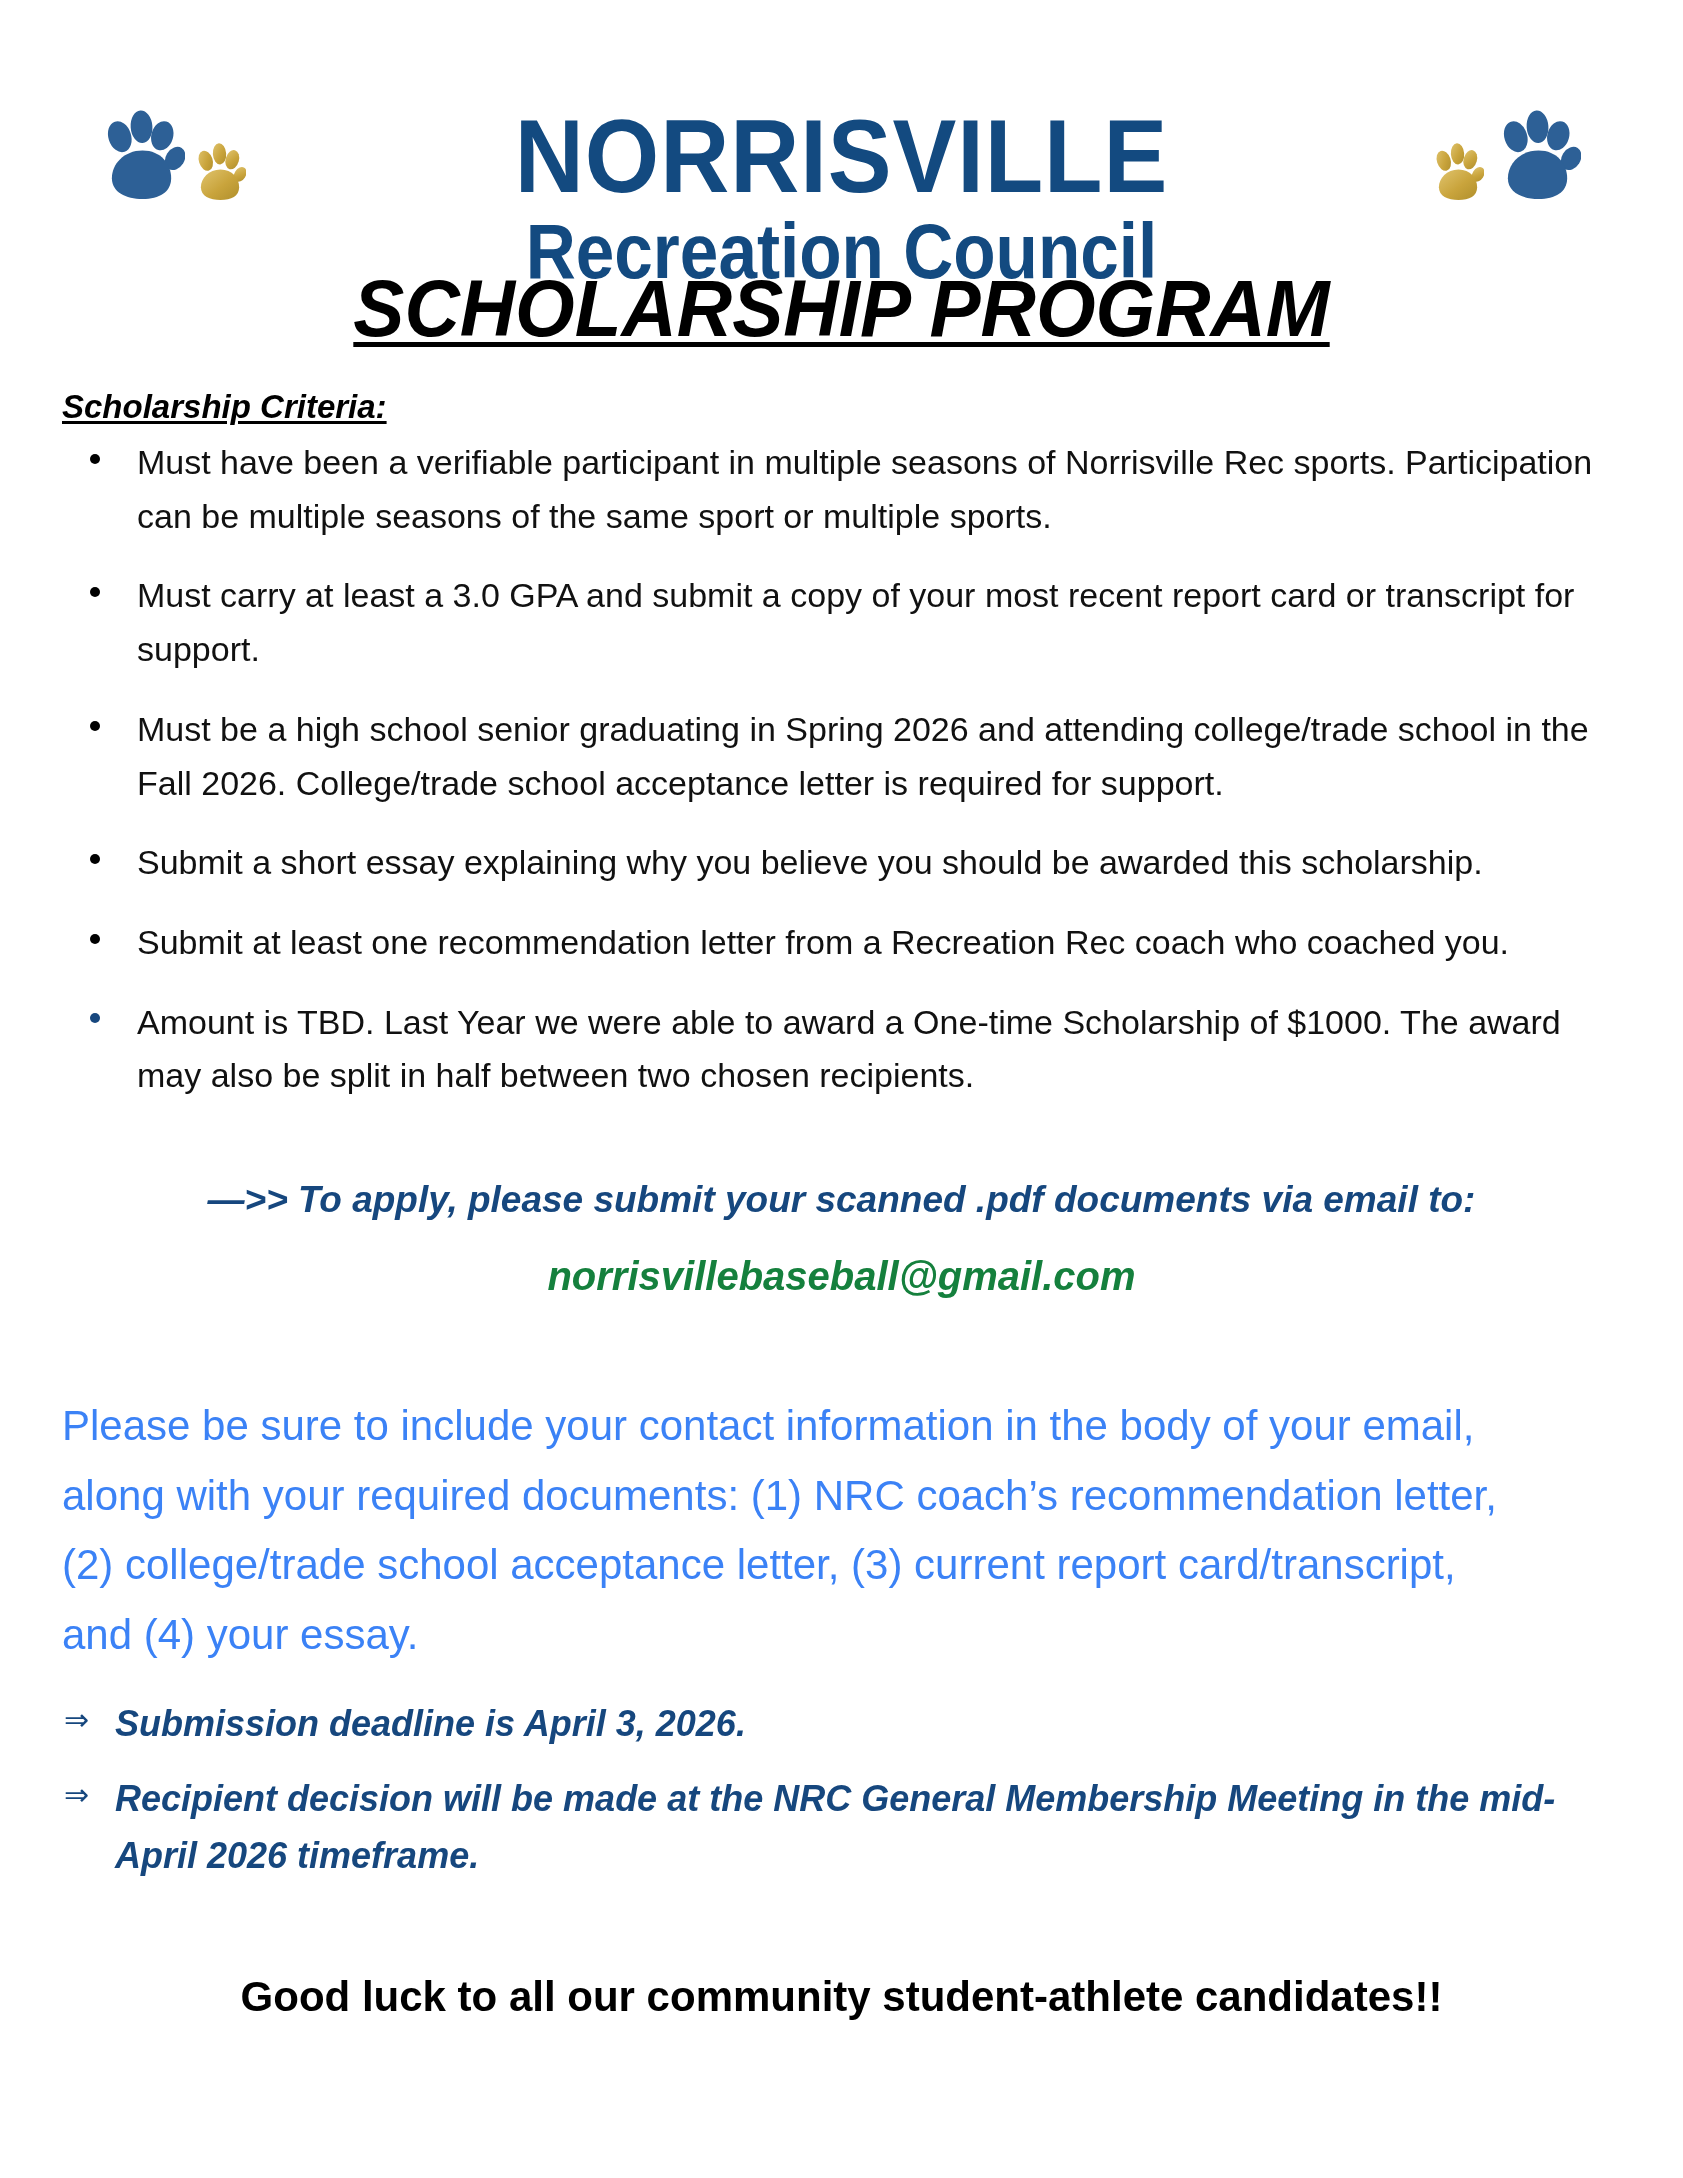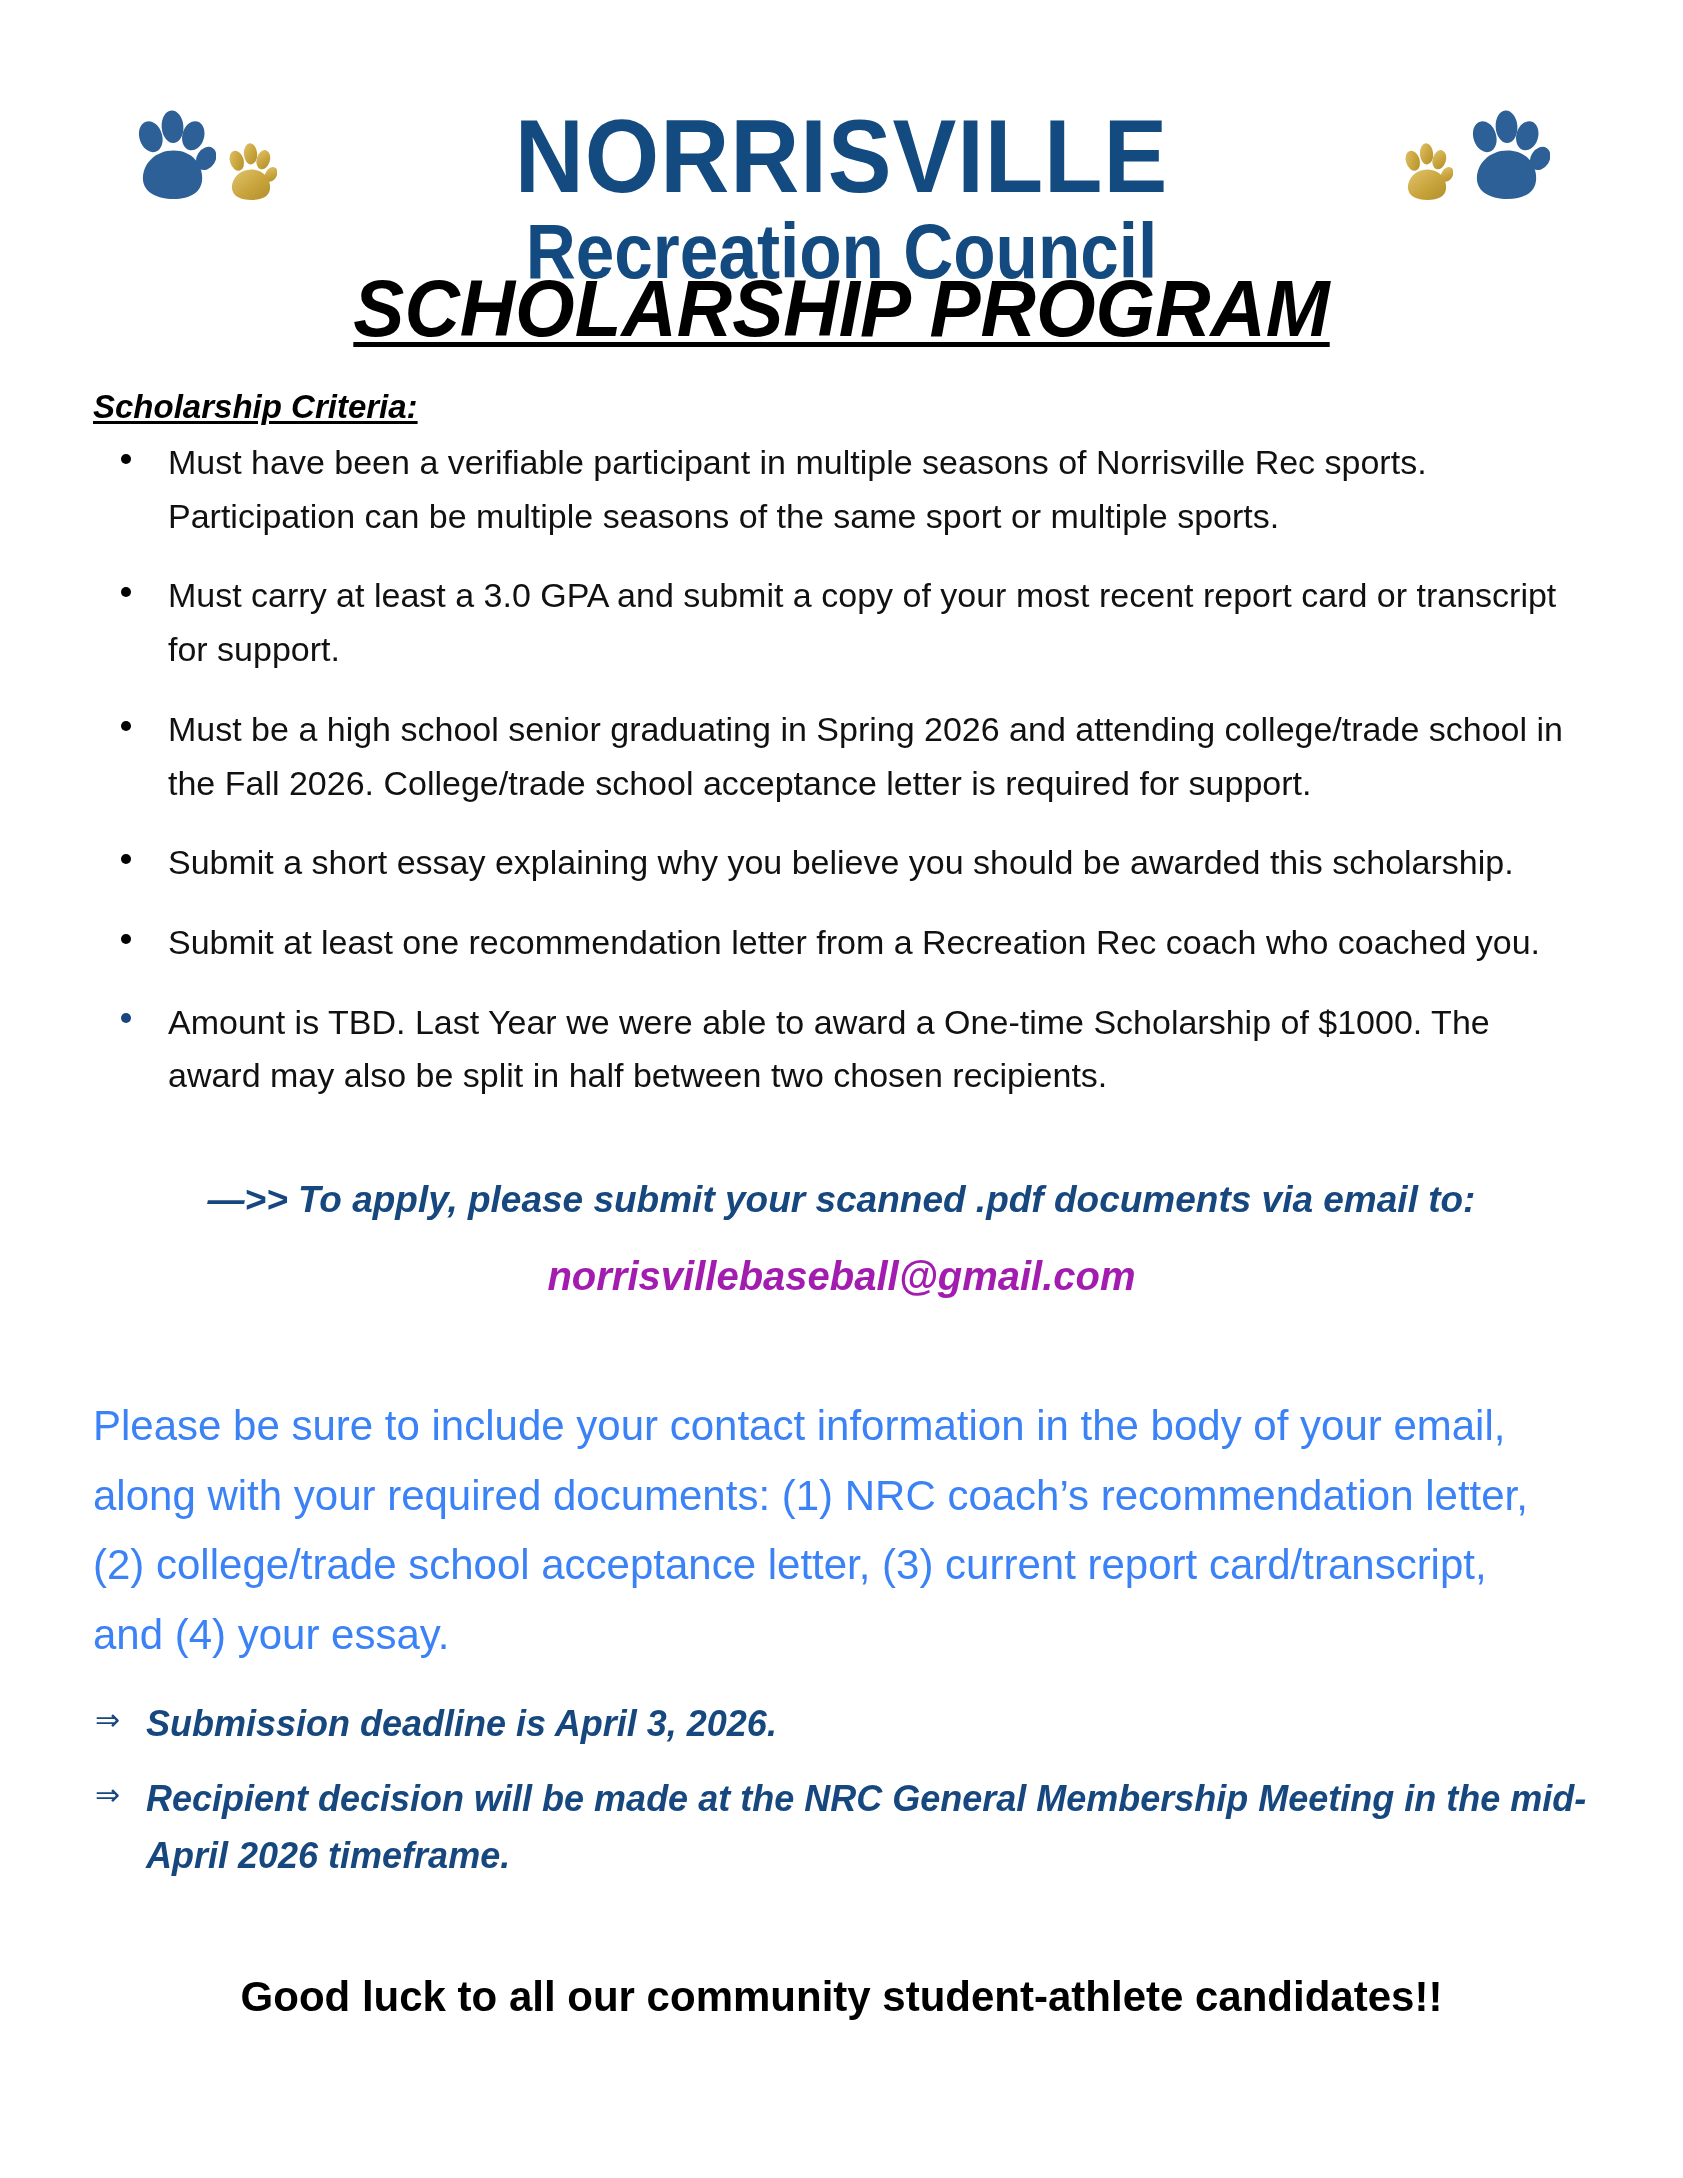--- a/index.html
+++ b/index.html
@@ -14,21 +14,21 @@
     color: #000000;
     position: relative;
     overflow: hidden;
   }
 
   .page {
     position: relative;
     width: 1683px;
     height: 2178px;
     box-sizing: border-box;
-    padding: 0 93px;
+    padding: 0 62px;
   }
 
   
   .header-band {
     position: relative;
     height: 267px;
     padding-top: 109px;
     box-sizing: border-box;
     text-align: center;
   }
@@ -139,21 +139,21 @@
     line-height: 1.4;
     color: #16477e;
     margin: 0;
   }
   .apply-email {
     font-family: "Liberation Sans Narrow", "Liberation Sans", sans-serif;
     font-weight: 700;
     font-style: italic;
     font-size: 40px;
     line-height: 1.4;
-    color: #a21caf;
+    color: #15803d;
     margin: 22px 0 0 0;
   }
 
   
   .instructions {
     margin: 87px 0 0 0;
     font-family: "Liberation Sans Narrow", "Liberation Sans", sans-serif;
     font-size: 42px;
     line-height: 1.66;
     color: #3b82f6;

